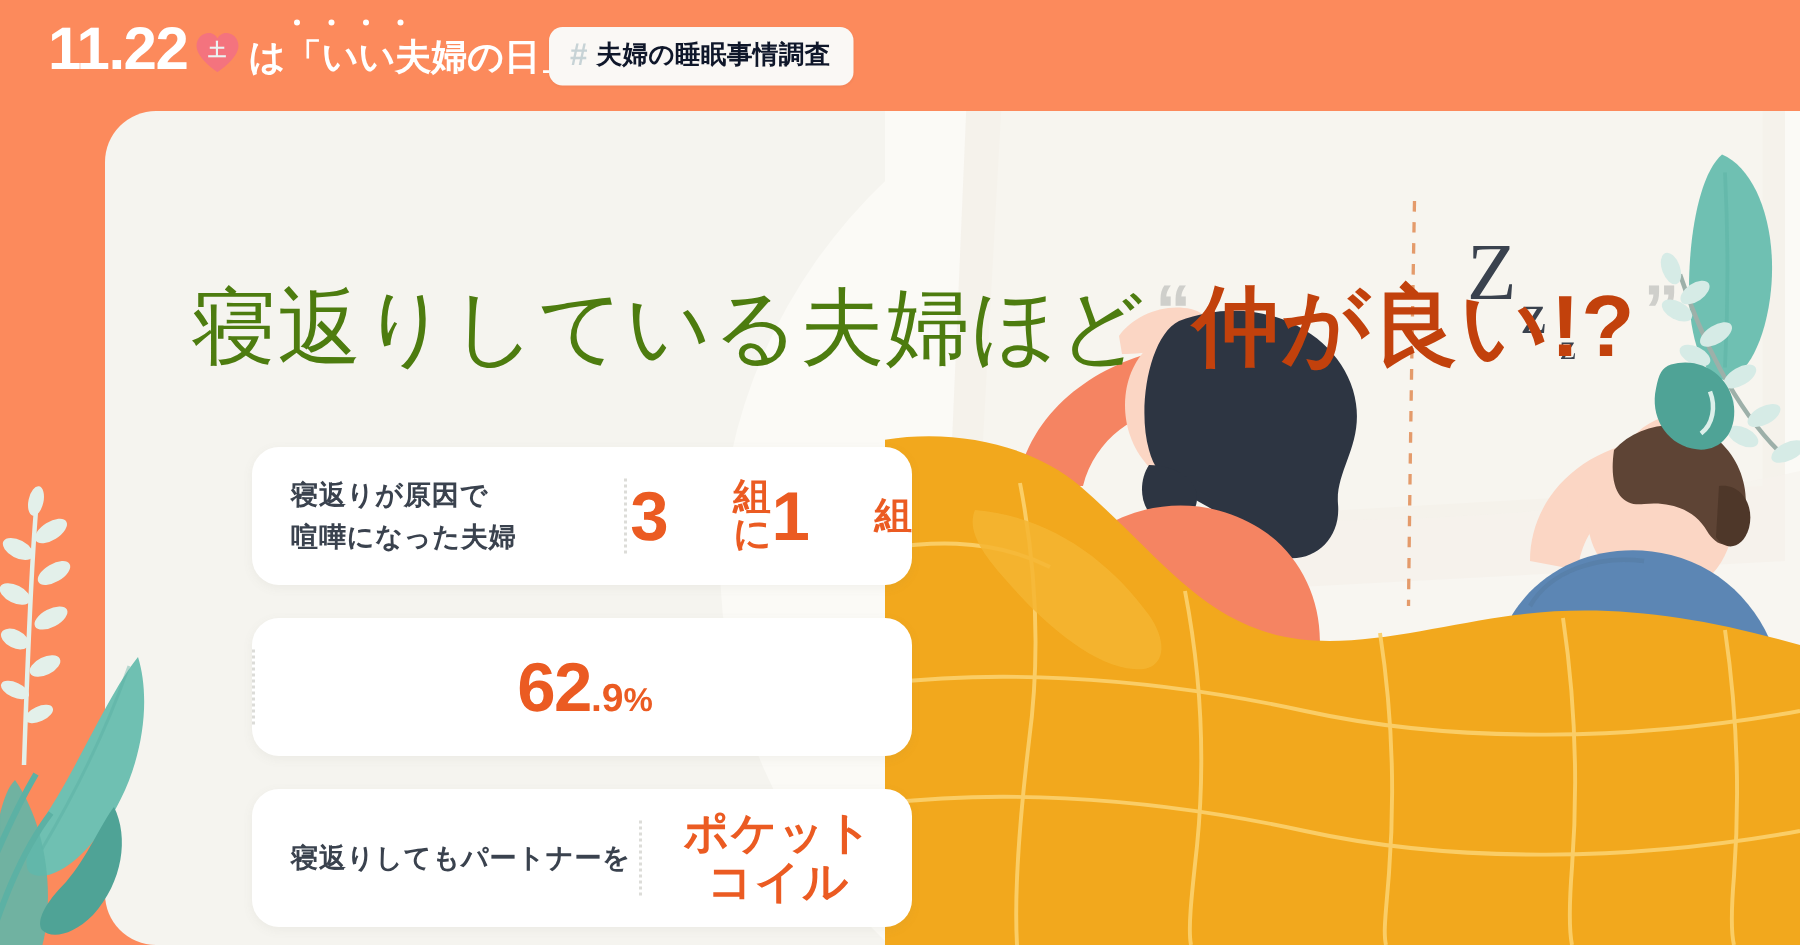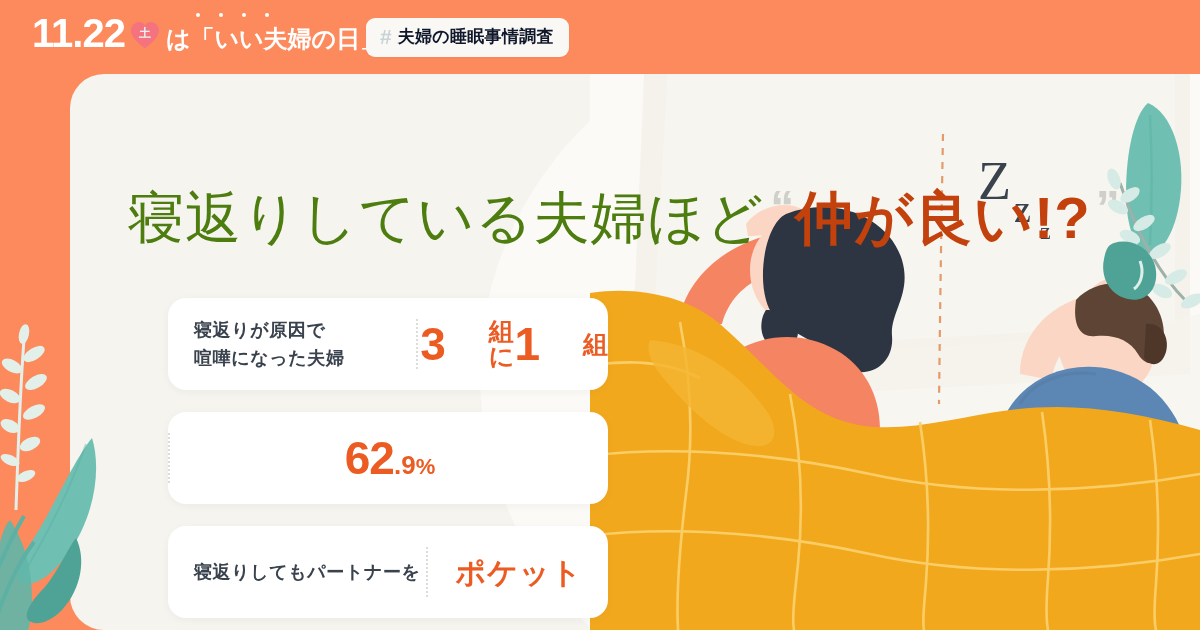--- a/index.html
+++ b/index.html
@@ -226,20 +226,21 @@
       </div>
 
       <div class="card">
         <div class="card-label">
           <span>寝返りしてもパートナーを</span>
         </div>
         <div class="divider"></div>
         <div class="card-value">
           <span class="v-two">
             <span>ポケット</span>
+            <span>コイル</span>
           </span>
         </div>
       </div>
 
     </div>
   </div>
 
   <div class="topbar">
 
     <div class="date-line">

